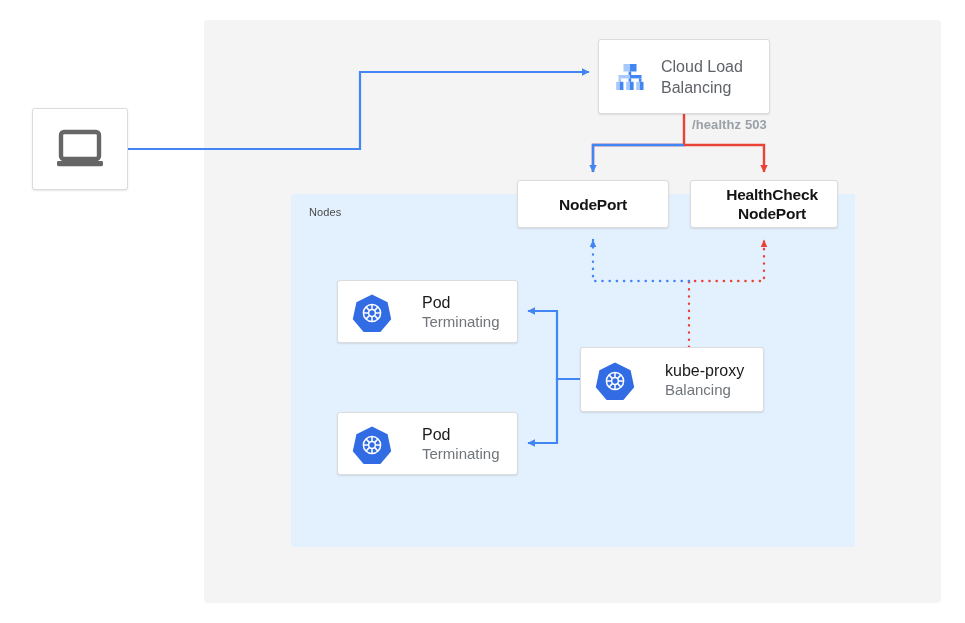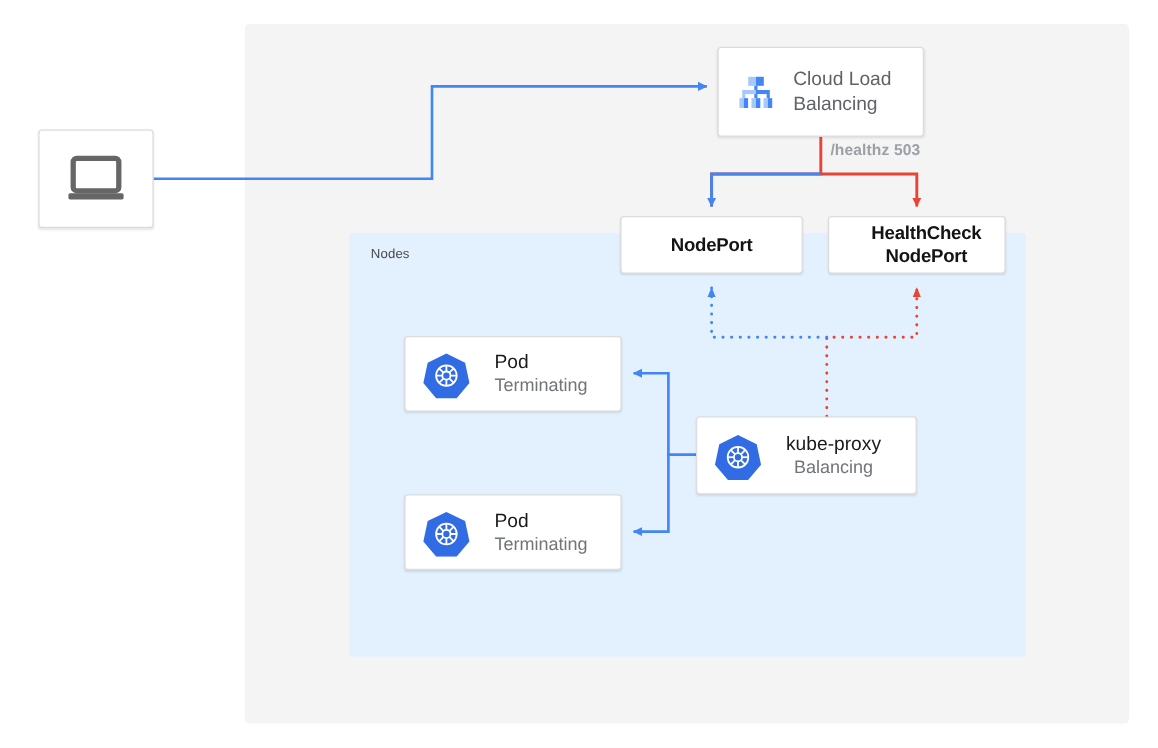--- a/index.html
+++ b/index.html
@@ -93,32 +93,31 @@
     text-align: center;
     line-height: 19px;
     white-space: pre-line;
     letter-spacing: -0.2px;
   }
 
   
   .pod-card-1 { left: 337px; top: 280px; width: 181px; height: 63px; }
   .pod-card-2 { left: 337px; top: 412px; width: 181px; height: 63px; }
   .kp-card    { left: 580px; top: 347px; width: 184px; height: 65px; }
-  .k8s-card { padding-left: 14px; gap: 20px; }
+  .k8s-card { padding-left: 14px; gap: 30px; }
   .k8s-textblock { display: flex; flex-direction: column; justify-content: center; }
   .k8s-title {
     font-size: 16px;
     color: #1a1a1a;
     line-height: 19px;
   }
   .k8s-sub {
     font-size: 15px;
     color: #70757a;
     line-height: 19px;
-    text-align: center;
   }
 
   
   .healthz-label {
     left: 692px; top: 117px;
     font-size: 13px;
     font-weight: bold;
     color: #9aa0a6;
     letter-spacing: 0.1px;
   }

